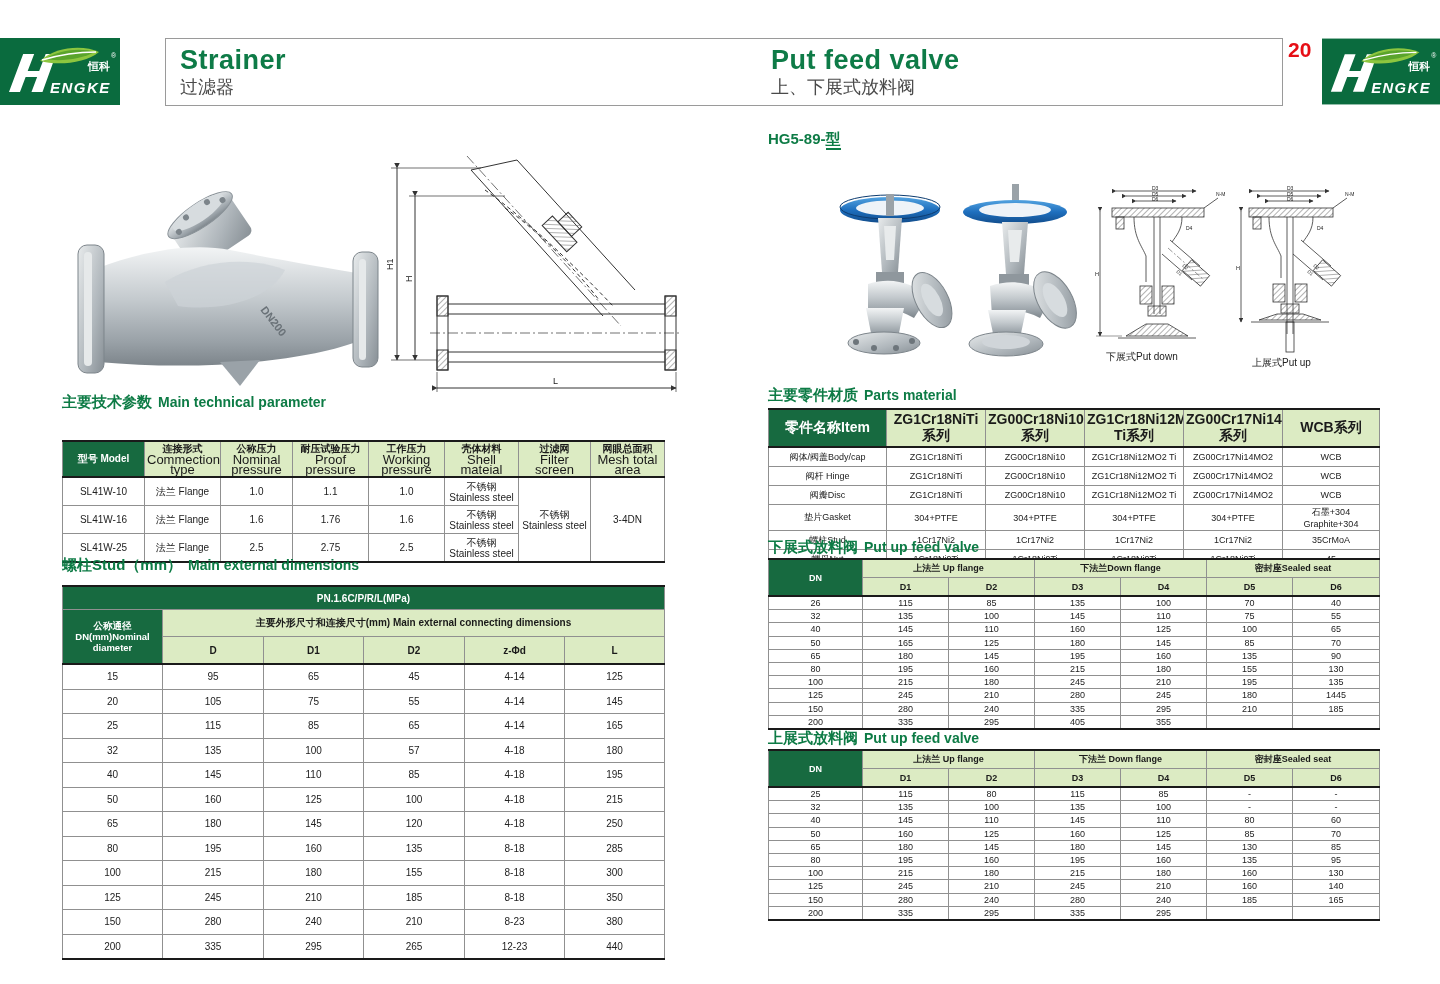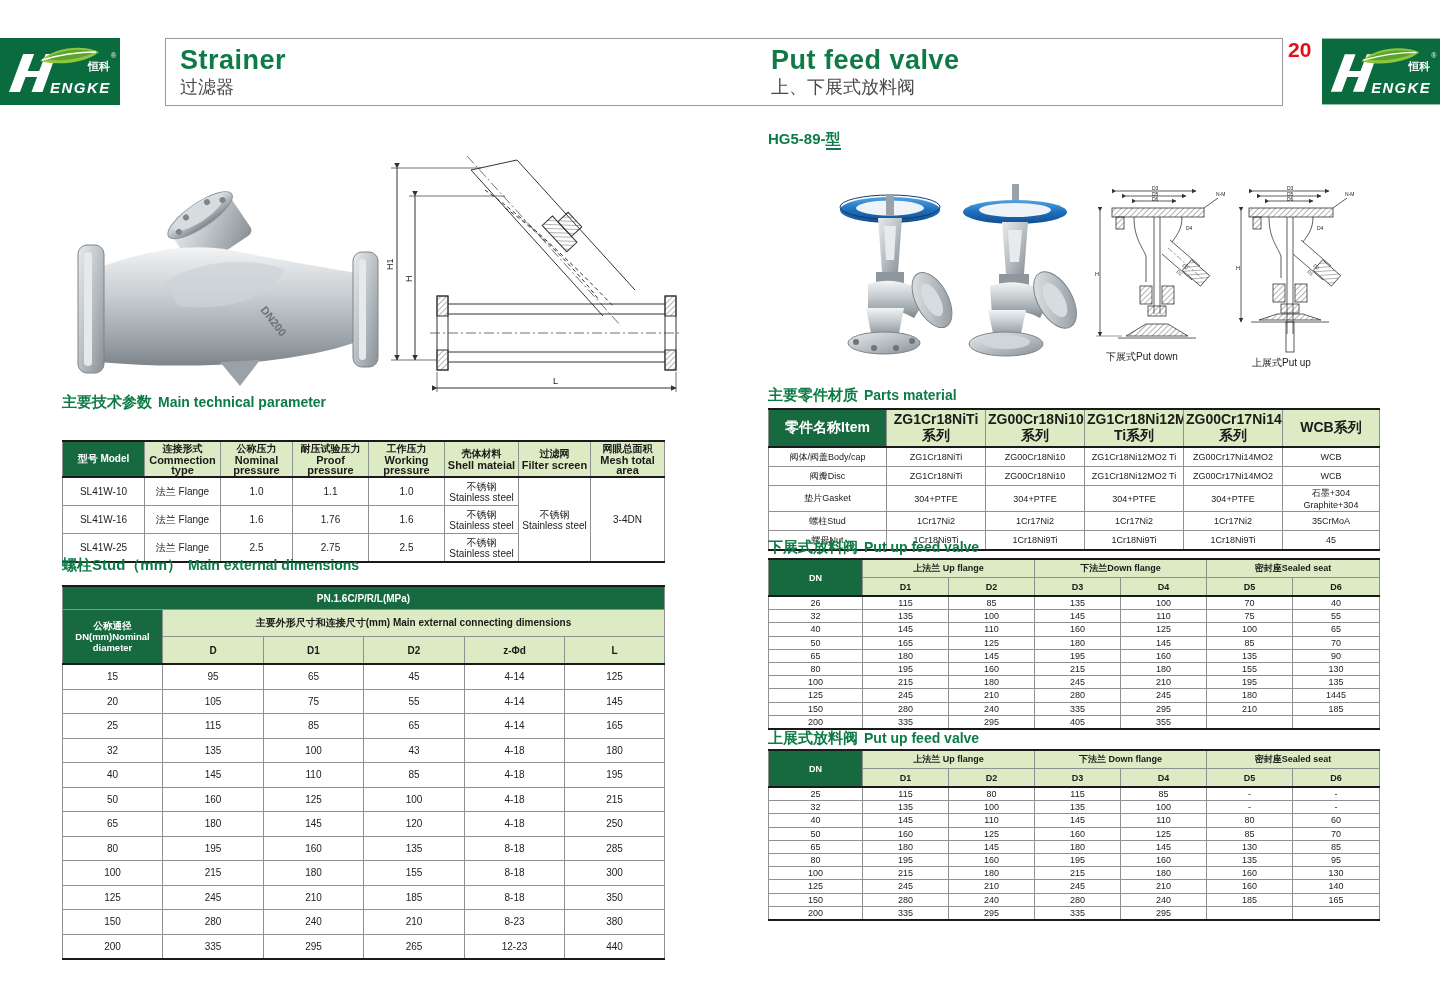--- a/index.html
+++ b/index.html
@@ -20,21 +20,21 @@
   .model-code{font-weight:bold;color:#0d7b45;font-size:15px;}
   .model-code .u{border-bottom:2px solid #0d7b45;padding-bottom:1px;}
   
   table{border-collapse:collapse;table-layout:fixed;background:#fff;}
   th,td{border:1px solid #909090;text-align:center;vertical-align:middle;padding:1px 2px;white-space:pre-line;overflow:hidden;}
   table{border-top:2px solid #1a1a1a;border-bottom:2px solid #1a1a1a;}
   thead{border-bottom:2px solid #1a1a1a;}
   th{background:#dcebc3;font-weight:bold;color:#1a1a1a;}
   th.dark{background:#176a40;color:#fff;}
   .h-cn{font-size:10px;font-weight:bold;display:block;line-height:12px;}
-  .h-en{font-size:11px;font-weight:bold;display:block;line-height:10px;}
+  .h-en{font-size:13px;font-weight:normal;display:block;line-height:10px;}
   
   .tech td{height:25px;font-size:10px;line-height:11px;}
   .tech th{height:30px;}
   
   .dims td{height:21.5px;font-size:10px;}
   .dims .pnbar{height:20px;font-size:10px;}
   .dims .dnh{font-size:9.5px;line-height:11px;}
   .dims .sph{height:24px;font-size:10px;}
   .dims .subh{height:24px;font-size:10px;font-weight:bold;}
   
@@ -307,21 +307,21 @@
         <td>115</td>
         <td>85</td>
         <td>65</td>
         <td>4-14</td>
         <td>165</td>
       </tr>
       <tr>
         <td>32</td>
         <td>135</td>
         <td>100</td>
-        <td>43</td>
+        <td>57</td>
         <td>4-18</td>
         <td>180</td>
       </tr>
       <tr>
         <td>40</td>
         <td>145</td>
         <td>110</td>
         <td>85</td>
         <td>4-18</td>
         <td>195</td>
@@ -529,20 +529,28 @@
   <tbody>
       <tr>
         <td>阀体/阀盖Body/cap</td>
         <td>ZG1Cr18NiTi</td>
         <td>ZG00Cr18Ni10</td>
         <td>ZG1Cr18Ni12MO2 Ti</td>
         <td>ZG00Cr17Ni14MO2</td>
         <td>WCB</td>
       </tr>
       <tr>
+        <td>阀杆 Hinge</td>
+        <td>ZG1Cr18NiTi</td>
+        <td>ZG00Cr18Ni10</td>
+        <td>ZG1Cr18Ni12MO2 Ti</td>
+        <td>ZG00Cr17Ni14MO2</td>
+        <td>WCB</td>
+      </tr>
+      <tr>
         <td>阀瓣Disc</td>
         <td>ZG1Cr18NiTi</td>
         <td>ZG00Cr18Ni10</td>
         <td>ZG1Cr18Ni12MO2 Ti</td>
         <td>ZG00Cr17Ni14MO2</td>
         <td>WCB</td>
       </tr>
       <tr>
         <td>垫片Gasket</td>
         <td>304+PTFE</td>

